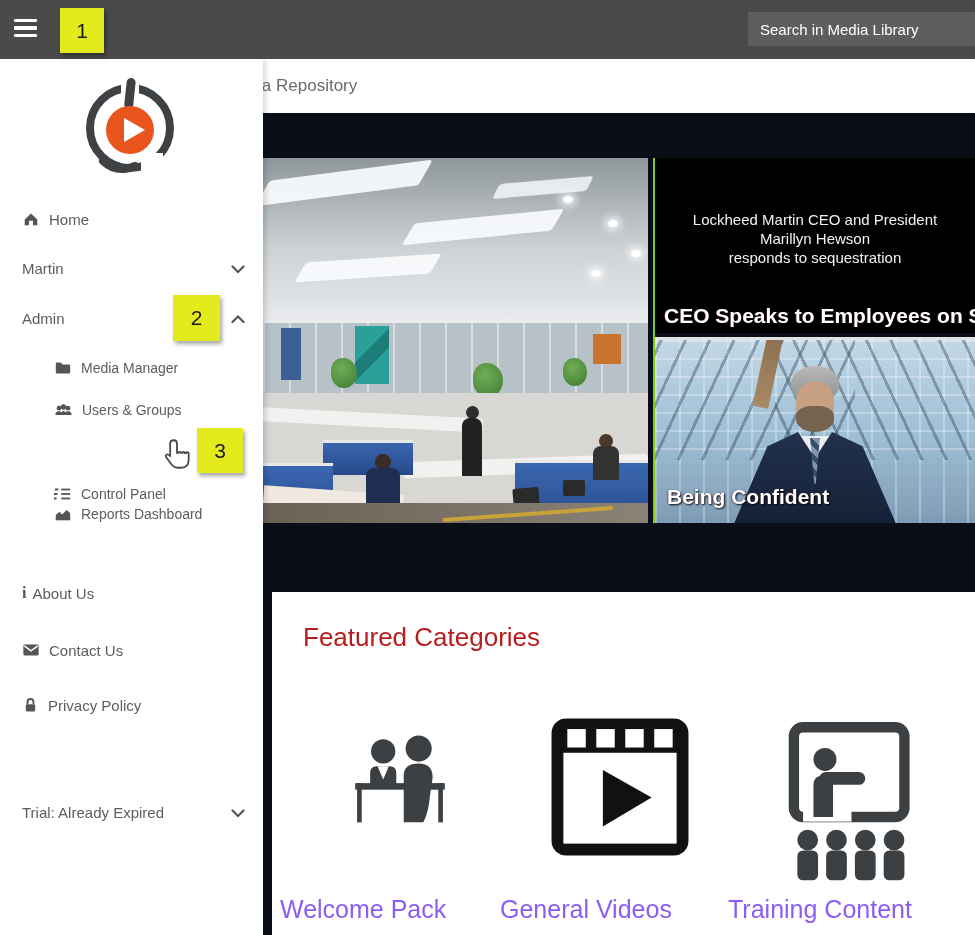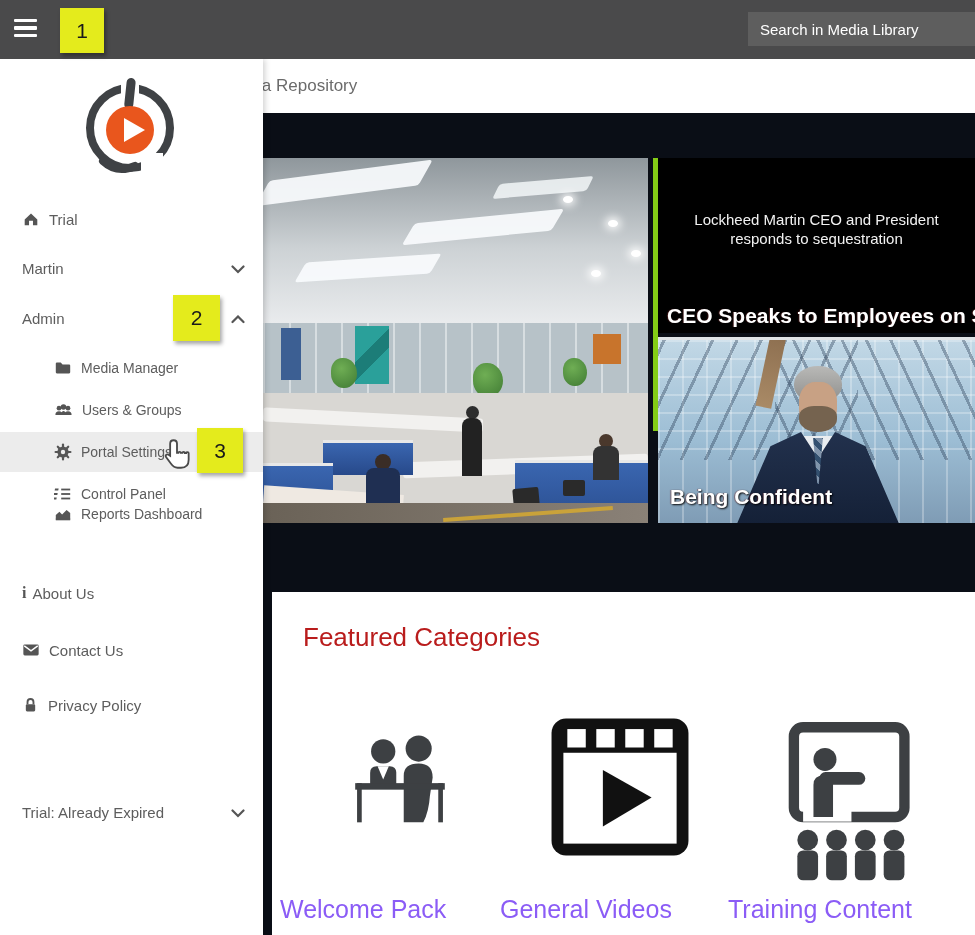--- a/index.html
+++ b/index.html
@@ -32,21 +32,21 @@
   .plant{position:absolute;background:radial-gradient(circle at 40% 35%,#6fae54,#3f7a33);border-radius:45% 55% 50% 50%;}
   .o-cubes{position:absolute;left:0;top:235px;width:100%;height:130px;background:#d9d7d3;}
   .bar{position:absolute;background:#f2f1ef;border-radius:3px;}
   .bluep{position:absolute;background:linear-gradient(180deg,#3a66b0,#27498a);border-top:3px solid #e8e8e8;}
   .desk{position:absolute;background:#efe9e2;}
   .person-h{position:absolute;border-radius:50%;}
   .person-b{position:absolute;border-radius:8px 8px 0 0;}
   .monitor{position:absolute;background:#2a2a2a;border-radius:2px;}
   .o-floor{position:absolute;left:0;bottom:0;width:100%;height:20px;background:linear-gradient(90deg,#6a6257,#8a8177);}
   .o-line{position:absolute;left:180px;bottom:7px;width:170px;height:4px;background:#c9a23a;transform:rotate(-4deg);}
-  .tiles-col{position:absolute;left:390px;top:45px;width:322px;height:273px;border-left:5px solid #84cc16;box-sizing:border-box;}
+  .tiles-col{position:absolute;left:390px;top:45px;width:322px;height:365px;border-left:2px solid #84cc16;box-sizing:border-box;}
   .tile1{position:absolute;left:0;top:0;width:100%;height:175px;background:#000;cursor:pointer;overflow:hidden;}
   .tile-caption{position:absolute;left:0;top:52px;width:100%;text-align:center;color:#f2f2f2;
                 font-size:15px;line-height:19px;}
   .tile-title{position:absolute;left:9px;bottom:5px;color:#fff;font-size:21px;font-weight:700;
               text-shadow:1px 1px 2px rgba(0,0,0,.95), -1px 0 1px rgba(120,40,40,.5);white-space:nowrap;}
   .tile2{position:absolute;left:0;top:179px;width:100%;height:186px;background:linear-gradient(180deg,#c2d8e6,#9cbdd4 55%,#7f9cb5);
          border-top:3px solid #dfe3e6;box-sizing:border-box;cursor:pointer;overflow:hidden;}
   .c-gridv{position:absolute;inset:0;background:repeating-linear-gradient(90deg,rgba(255,255,255,.5) 0 2px,transparent 2px 24px);opacity:.55;}
   .c-gridh{position:absolute;left:0;top:0;width:100%;height:60%;
            background:repeating-linear-gradient(180deg,rgba(255,255,255,.55) 0 2px,transparent 2px 18px);opacity:.5;}
@@ -129,20 +129,21 @@
       <div class="monitor" style="left:250px;top:330px;width:26px;height:18px;transform:rotate(-5deg);"></div>
       <div class="monitor" style="left:300px;top:322px;width:22px;height:16px;"></div>
       <div class="o-floor"></div>
       <div class="o-line"></div>
     </div>
 
     <div class="tiles-col">
       <div class="tile1">
         <div class="tile-caption">
           <div>Lockheed Martin CEO and President</div>
+          <div>Marillyn Hewson</div>
           <div>responds to sequestration</div>
         </div>
         <div class="tile-title">CEO Speaks to Employees on Sequ...</div>
       </div>
       <div class="tile2">
         <div class="c-gridv"></div>
         <div class="c-gridh"></div>
         <div class="c-beaml"></div>
         <div class="c-beamr"></div>
         <div class="c-pipe"></div>
@@ -218,21 +219,21 @@
         <polygon points="49,45 49,69 70,57" fill="#fff"></polygon>
       </svg>
     </div>
 
     <div class="mi" style="top:140px;">
       <span class="ic">
         <svg width="18" height="18" viewBox="0 0 20 20" fill="#555">
             <path d="M3 10.5 L10 4 L17 10.5 L17 17 L12.2 17 L12.2 12 L7.8 12 L7.8 17 L3 17 Z"></path>
           </svg>
       </span>
-      <span class="lbl">Trial</span>
+      <span class="lbl">Home</span>
     </div>
 
     <div class="mi" style="top:189px;">
       <span class="lbl">Martin</span>
       <span class="sp"></span>
       <span>
         <svg width="14" height="9" viewBox="0 0 14 9" fill="none" stroke="#555" stroke-width="2.2" stroke-linecap="round">
             <path d="M1.5 1.5 L7 7 L12.5 1.5"></path>
           </svg>
       </span>
@@ -262,39 +263,20 @@
         <svg width="19" height="18" viewBox="0 0 20 20" fill="#555">
           <circle cx="5" cy="8" r="2.6"></circle>
             <circle cx="15" cy="8" r="2.6"></circle>
             <circle cx="10" cy="6.6" r="3.1"></circle>
           <path d="M1 15.5 Q1 11.5 5 11.5 Q7 11.5 8 12.6 Q9 11 10 11 Q11 11 12 12.6 Q13 11.5 15 11.5 Q19 11.5 19 15.5 Z"></path>
         </svg>
       </span>
       <span class="lbl">Users &amp; Groups</span>
     </div>
 
-    <div class="mi sub hl" style="top:373px;">
-      <span class="ic">
-        <svg width="18" height="18" viewBox="0 0 18 18">
-          <g fill="#555">
-            <rect x="7.9" y="0.5" width="2.2" height="4.2" rx="1.1"></rect>
-            <rect x="7.9" y="0.5" width="2.2" height="4.2" rx="1.1" transform="rotate(45 9 9)"></rect>
-            <rect x="7.9" y="0.5" width="2.2" height="4.2" rx="1.1" transform="rotate(90 9 9)"></rect>
-            <rect x="7.9" y="0.5" width="2.2" height="4.2" rx="1.1" transform="rotate(135 9 9)"></rect>
-            <rect x="7.9" y="0.5" width="2.2" height="4.2" rx="1.1" transform="rotate(180 9 9)"></rect>
-            <rect x="7.9" y="0.5" width="2.2" height="4.2" rx="1.1" transform="rotate(225 9 9)"></rect>
-            <rect x="7.9" y="0.5" width="2.2" height="4.2" rx="1.1" transform="rotate(270 9 9)"></rect>
-            <rect x="7.9" y="0.5" width="2.2" height="4.2" rx="1.1" transform="rotate(315 9 9)"></rect>
-            <circle cx="9" cy="9" r="5.6"></circle>
-          </g>
-          <circle cx="9" cy="9" r="2.2" fill="#ececec"></circle>
-        </svg>
-      </span>
-      <span class="lbl">Portal Settings</span>
-    </div>
 
     <div class="mi sub" style="top:415px;">
       <span class="ic">
         <svg width="18" height="18" viewBox="0 0 20 20" fill="#555">
           <rect x="2" y="4" width="4" height="2" transform="skewX(-12)"></rect>
             <rect x="8" y="4" width="10" height="2"></rect>
           <rect x="2" y="9" width="4" height="2" transform="skewX(-12)"></rect>
             <rect x="8" y="9" width="10" height="2"></rect>
           <rect x="2" y="14" width="4" height="2" transform="skewX(-12)"></rect>
             <rect x="8" y="14" width="10" height="2"></rect>

